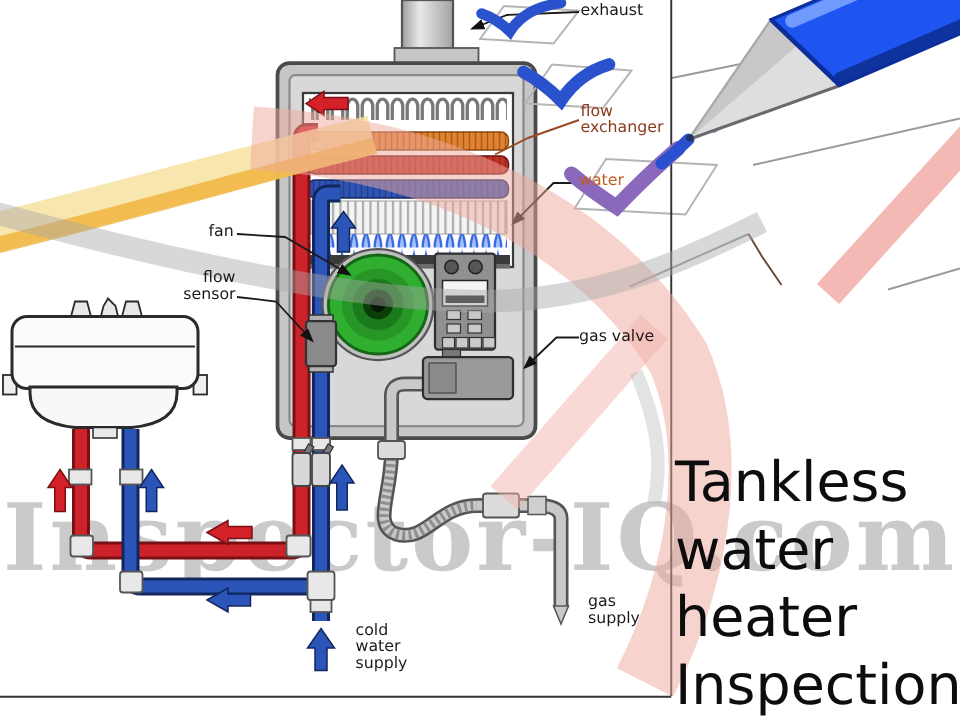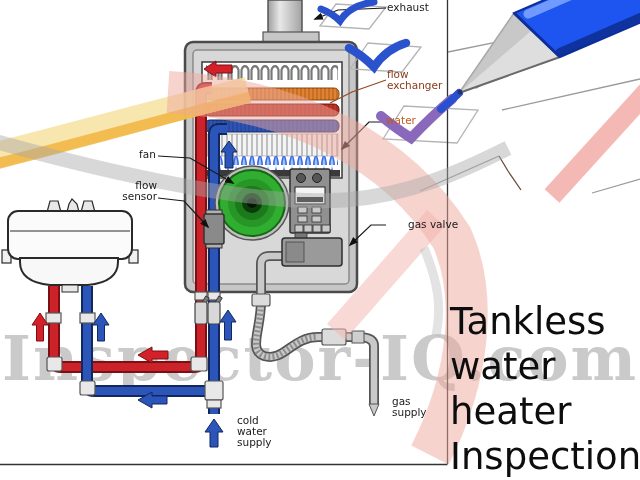--- a/index.html
+++ b/index.html
@@ -240,21 +240,21 @@
   </svg>
 
   <div class="layer z5" style="pointer-events:none;">
     <div class="lbl" style="left:387px;top:2px;">exhaust</div>
     <div class="lbl lbl-heatex" style="left:387px;top:69px;">flow
 exchanger</div>
     <div class="lbl lbl-burner" style="left:386px;top:115px;">water</div>
     <div class="lbl" style="left:139px;top:149px;">fan</div>
     <div class="lbl lbl-right" style="left:108px;top:180px;width:49px;">flow
 sensor</div>
-    <div class="lbl" style="left:408px;top:219px;">gas valve</div>
+    <div class="lbl" style="left:386px;top:219px;">gas valve</div>
     <div class="lbl" style="left:392px;top:396px;">gas
 supply</div>
     <div class="lbl" style="left:237px;top:415px;">cold
 water
 supply</div>
   </div>
 
   <div class="caption z6" style="position:absolute;">Tankless
 water
 heater

